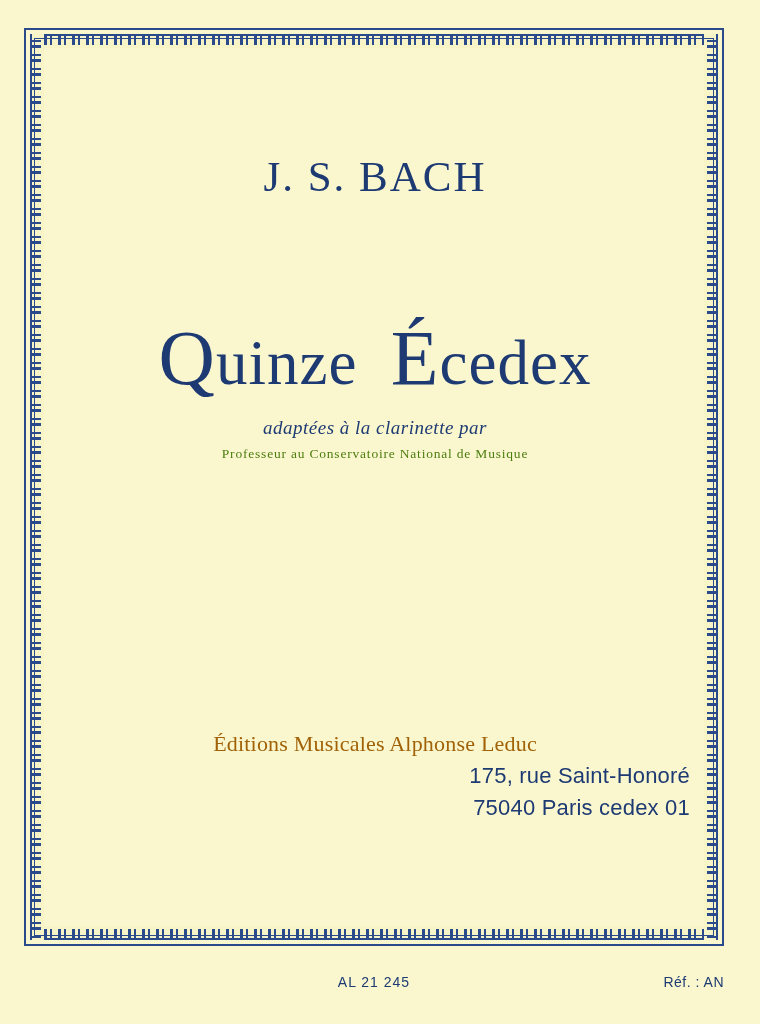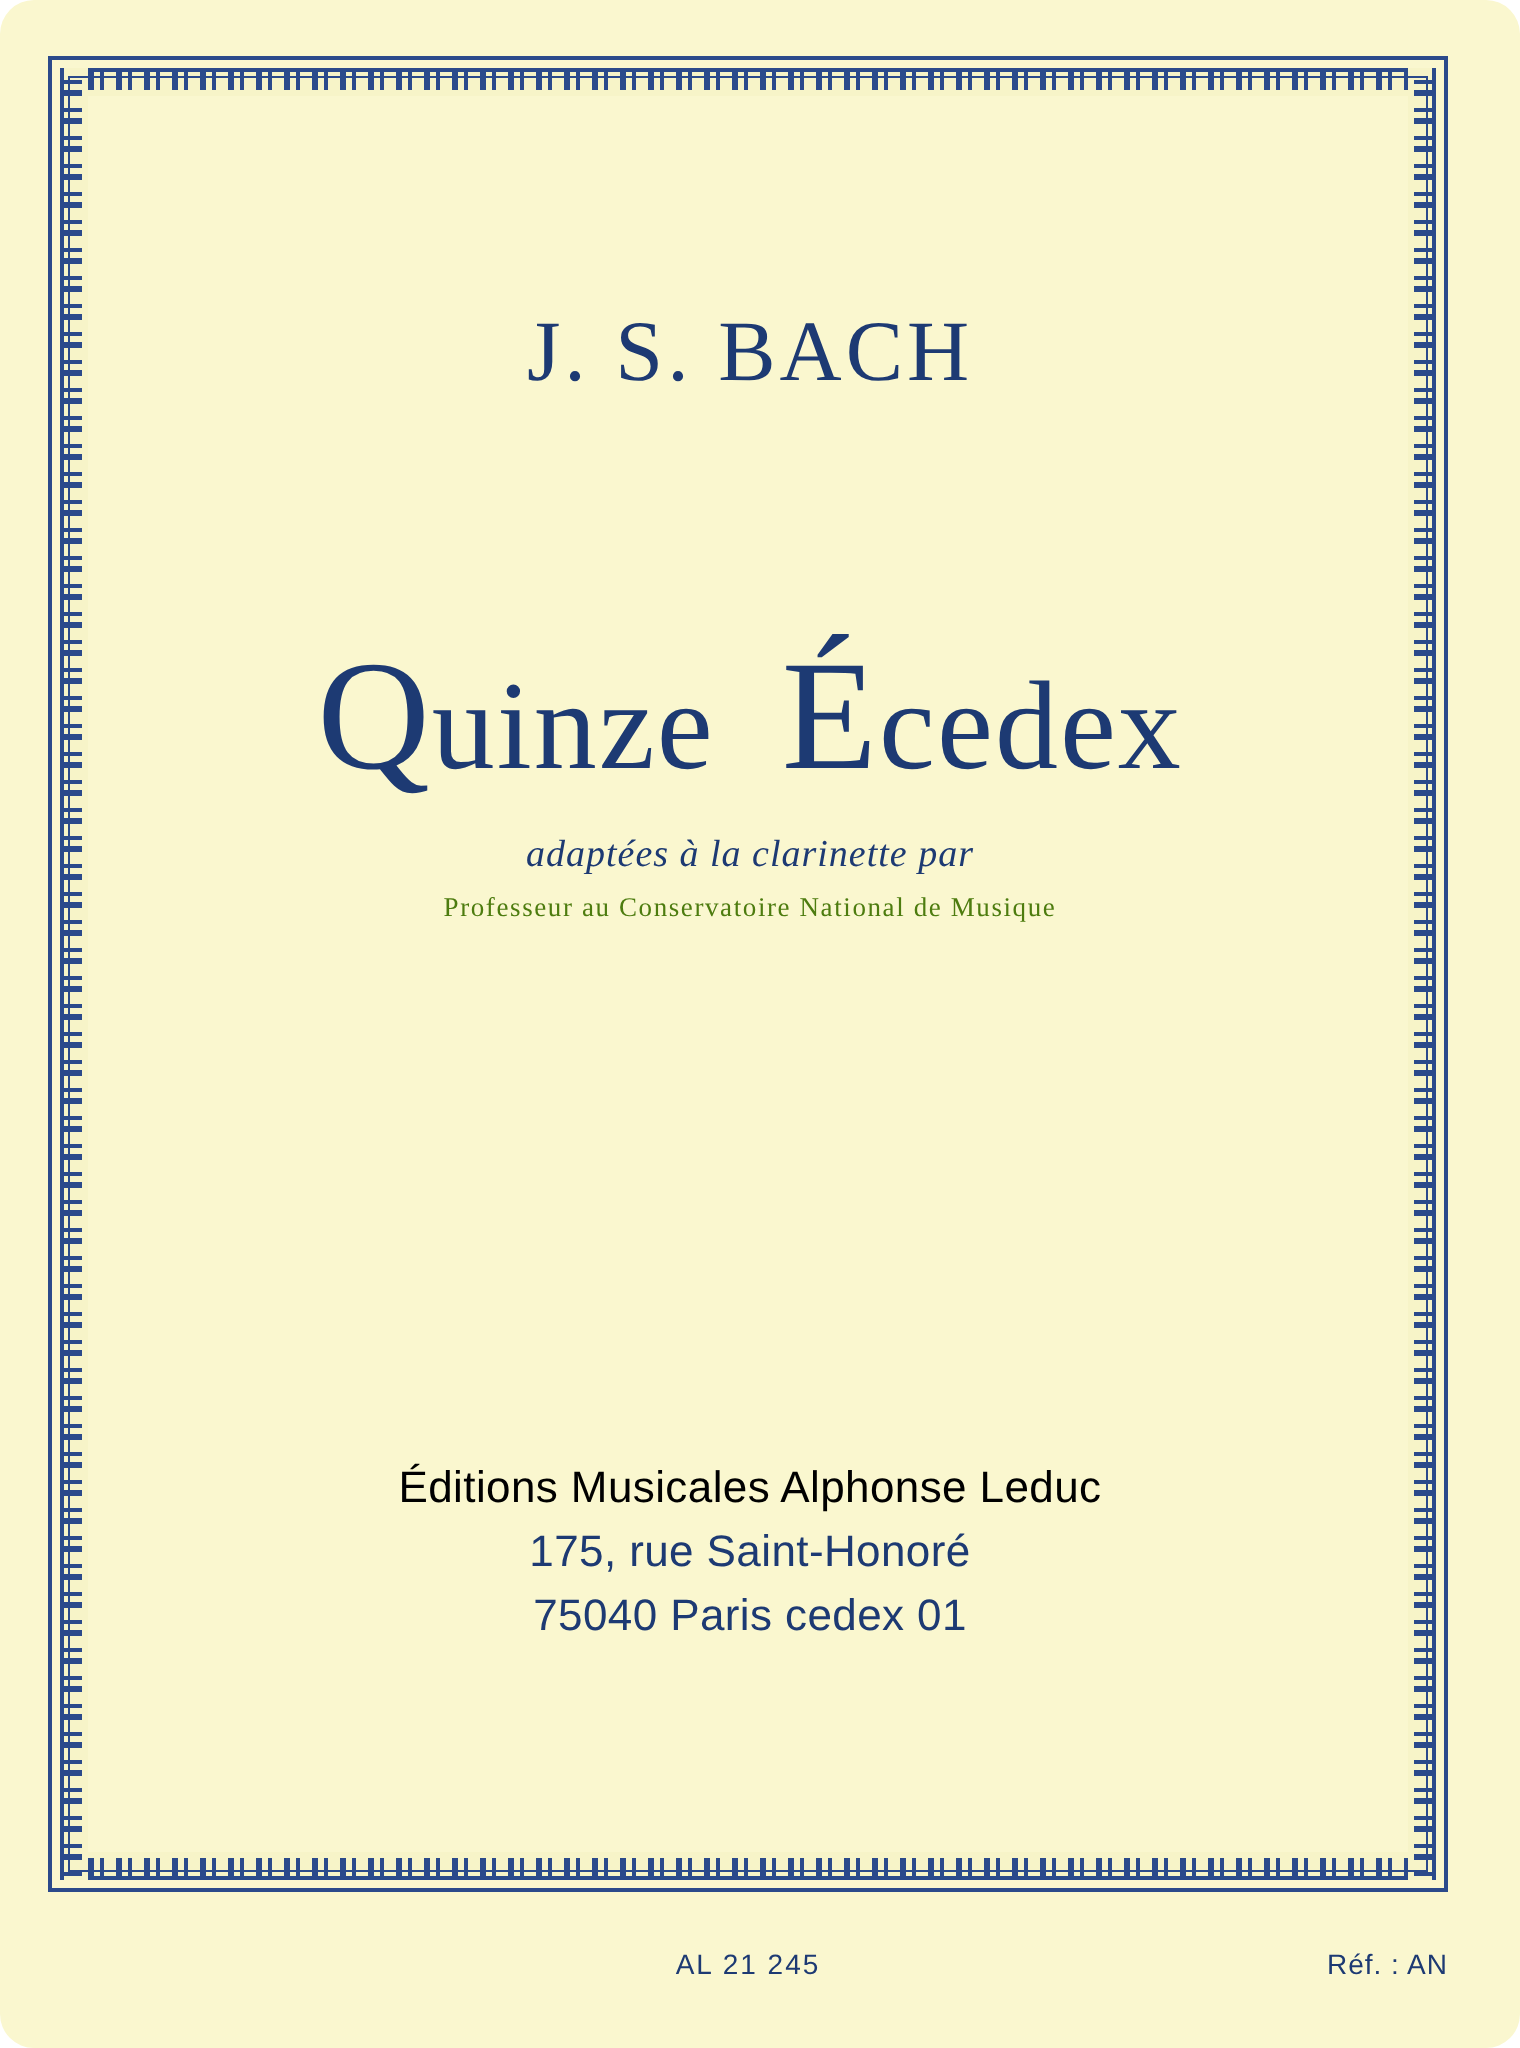--- a/index.html
+++ b/index.html
@@ -14,21 +14,20 @@
     color: #1d3a73;
     overflow: hidden;
   }
 
   .page {
     position: relative;
     width: 760px;
     height: 1024px;
     background: #faf7cf;
     box-sizing: border-box;
-    border-radius: 17px;
   }
 
   
   .frame {
     position: absolute;
     left: 24px;
     top: 28px;
     right: 36px;
     bottom: 78px;
     border: 2px solid #2b4a8b;
@@ -135,31 +134,32 @@
   }
 
   .publisher {
     position: absolute;
     left: 0;
     right: 0;
     bottom: 90px;
     line-height: 1.45;
   }
   .publisher-name {
-    font-family: Liberation Sans, sans-serif;
+    font-family: Liberation Serif, serif;
     font-size: 22px;
-    color: #000000;
+    color: #a16207;
     letter-spacing: 0.2px;
   }
   .publisher-street,
   .publisher-city {
     font-family: "Liberation Sans", sans-serif;
     font-size: 22px;
     color: #1d3a73;
     letter-spacing: 0.2px;
+    text-align: right;
   }
 
   
   .footer {
     position: absolute;
     left: 0;
     right: 0;
     bottom: 26px;
     height: 24px;
     font-family: "Liberation Sans", sans-serif;

